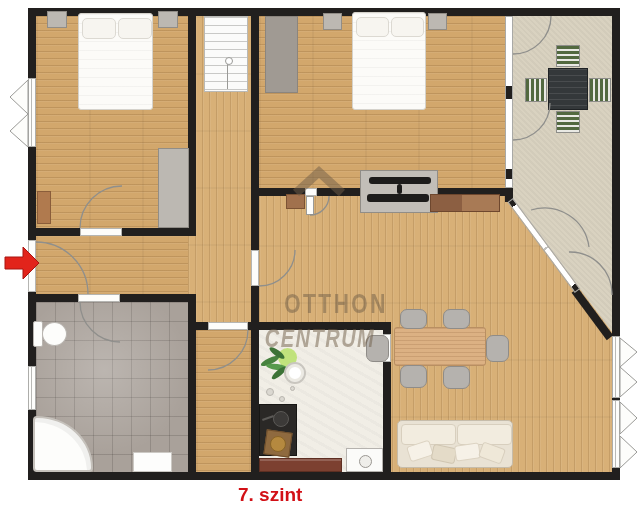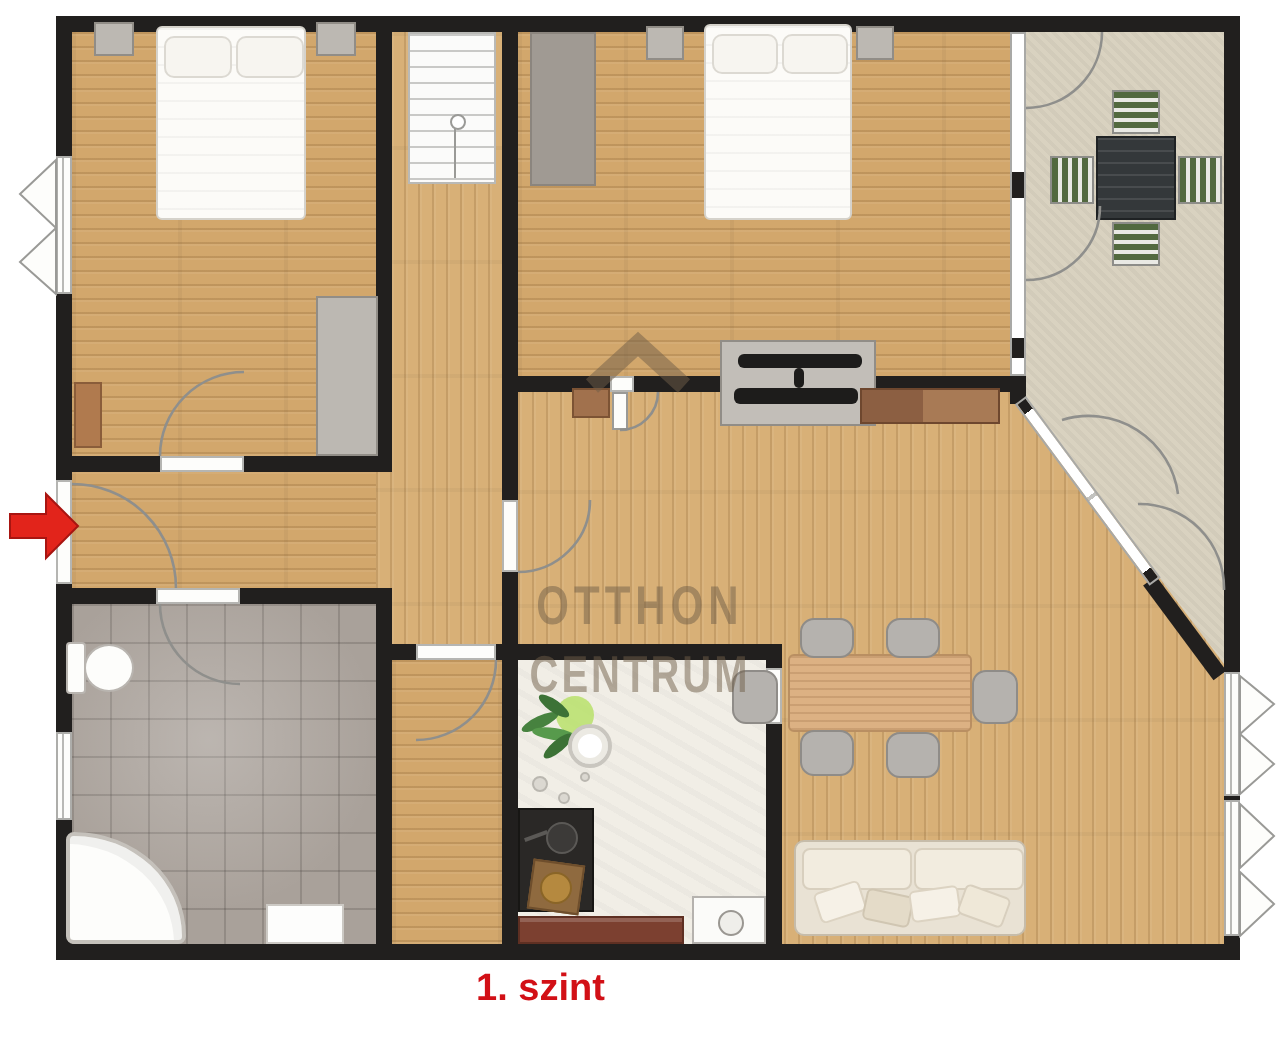--- a/index.html
+++ b/index.html
@@ -205,21 +205,21 @@
       <polygon points="620,367 637,382 620,397"></polygon>
       <polygon points="620,402 637,418 620,434"></polygon>
       <polygon points="620,436 637,452 620,468"></polygon>
     </g>
 
     <polygon points="5,257 23,257 23,247 39,263 23,279 23,269 5,269" style="fill:var(--accent_red,#e2241b);stroke:#a81511;stroke-width:1;"></polygon>
 
     <path d="M 296 193 L 319 172 L 342 193" style="stroke:var(--watermark,rgba(112,94,72,.5));stroke-width:9;fill:none;"></path>
   </svg>
 
-  <div class="wm" style="left:240px;top:290px;width:160px;">
+  <div class="wm" style="left:256px;top:290px;width:160px;">
     <span style="font-size:21px;letter-spacing:2.5px;transform:scaleY(1.3);">OTTHON</span>
   </div>
-  <div class="wm" style="left:240px;top:325px;width:160px;">
+  <div class="wm" style="left:240px;top:325px;width:160px;font-style:italic;">
     <span style="font-size:20px;letter-spacing:1.5px;transform:scaleY(1.3);">CENTRUM</span>
   </div>
 
-  <div id="floor-label" style="left:238px;top:484px;">1. szint</div>
+  <div id="floor-label" style="left:238px;top:484px;">7. szint</div>
 </div>
 
 </body></html>

